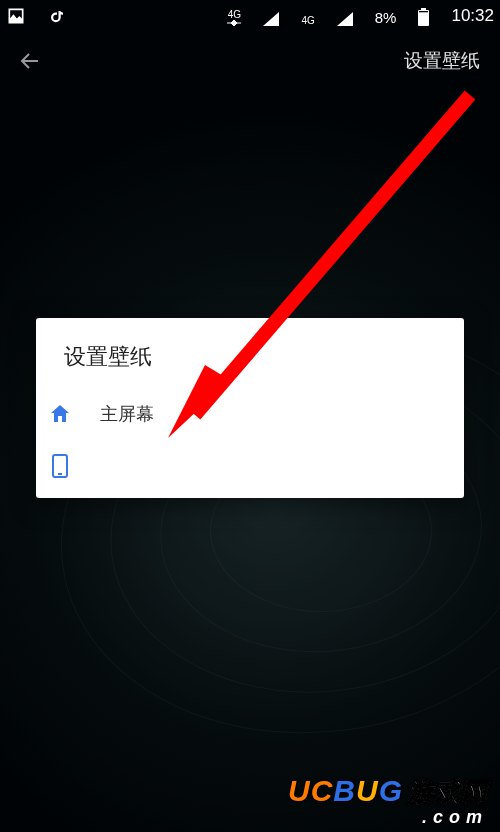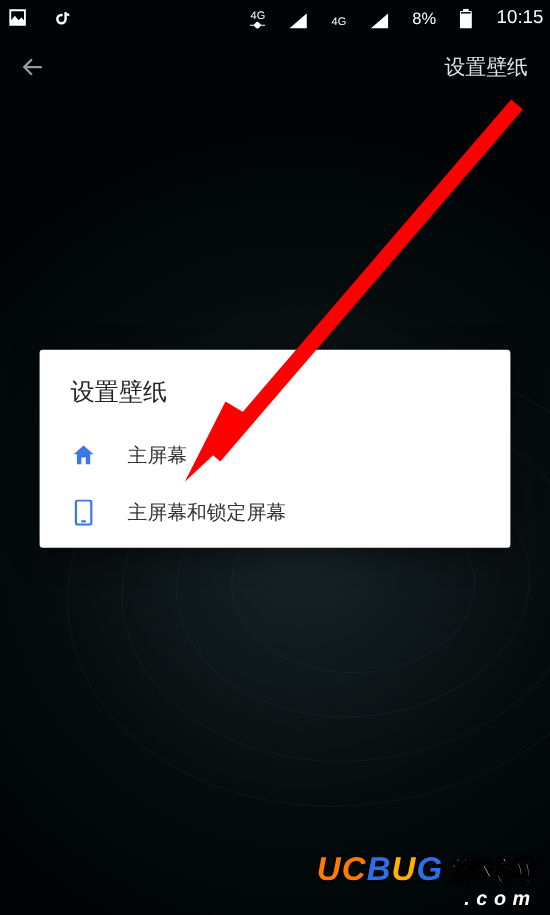--- a/index.html
+++ b/index.html
@@ -83,21 +83,21 @@
   }
   .dialog-title {
     font-size: 22px;
     color: #222;
     padding: 24px 28px 16px;
     font-weight: 500;
   }
   .option {
     display: flex;
     align-items: center;
-    padding: 14px 28px;
+    padding: 14px 12px;
     gap: 28px;
     color: #333;
     font-size: 18px;
   }
   .option .opt-icon {
     width: 24px; height: 24px;
     display: flex; align-items: center; justify-content: center;
     color: #3b78e7;
   }
   .option .opt-label { flex: 1; }
@@ -181,21 +181,21 @@
         </svg>
     </span>
     <span>8%</span>
     <span class="icon">
       <svg width="11" height="18" viewBox="0 0 11 18" fill="#fff">
           <rect x="0" y="2" width="11" height="16" rx="1"></rect>
           <rect x="3" y="0" width="5" height="2"></rect>
           <rect x="1" y="3" width="9" height="1.3" fill="#000"></rect>
         </svg>
     </span>
-    <span style="font-size:17px">10:15</span>
+    <span style="font-size:17px">10:32</span>
   </div>
 </div>
 
 <div class="appbar">
   <div class="back">
     <svg width="24" height="24" viewBox="0 0 24 24" fill="none" stroke="#ccc" stroke-width="2">
         <path d="M20 12H5"></path>
         <path d="M11 5l-7 7 7 7"></path>
       </svg>
   </div>
@@ -214,21 +214,20 @@
     <span class="opt-label">主屏幕</span>
   </div>
 
   <div class="option">
     <span class="opt-icon">
       <svg width="22" height="24" viewBox="0 0 16 24" fill="none" stroke="#3b78e7" stroke-width="2">
           <rect x="1" y="1" width="14" height="22" rx="2"></rect>
           <line x1="6" y1="20" x2="10" y2="20"></line>
         </svg>
     </span>
-    <span class="opt-label">主屏幕和锁定屏幕</span>
   </div>
 </div>
 
 <svg class="arrow" style="left:150px; top:80px;" width="340" height="360" viewBox="0 0 340 360">
   <defs>
     <marker id="ah" markerWidth="22" markerHeight="20" refX="4" refY="10" orient="auto">
       <path d="M0 0 L22 10 L0 20 L6 10 Z" fill="#ff0000"></path>
     </marker>
   </defs>
   <line x1="320" y1="15" x2="45" y2="335" stroke="#ff0000" stroke-width="14"></line>

